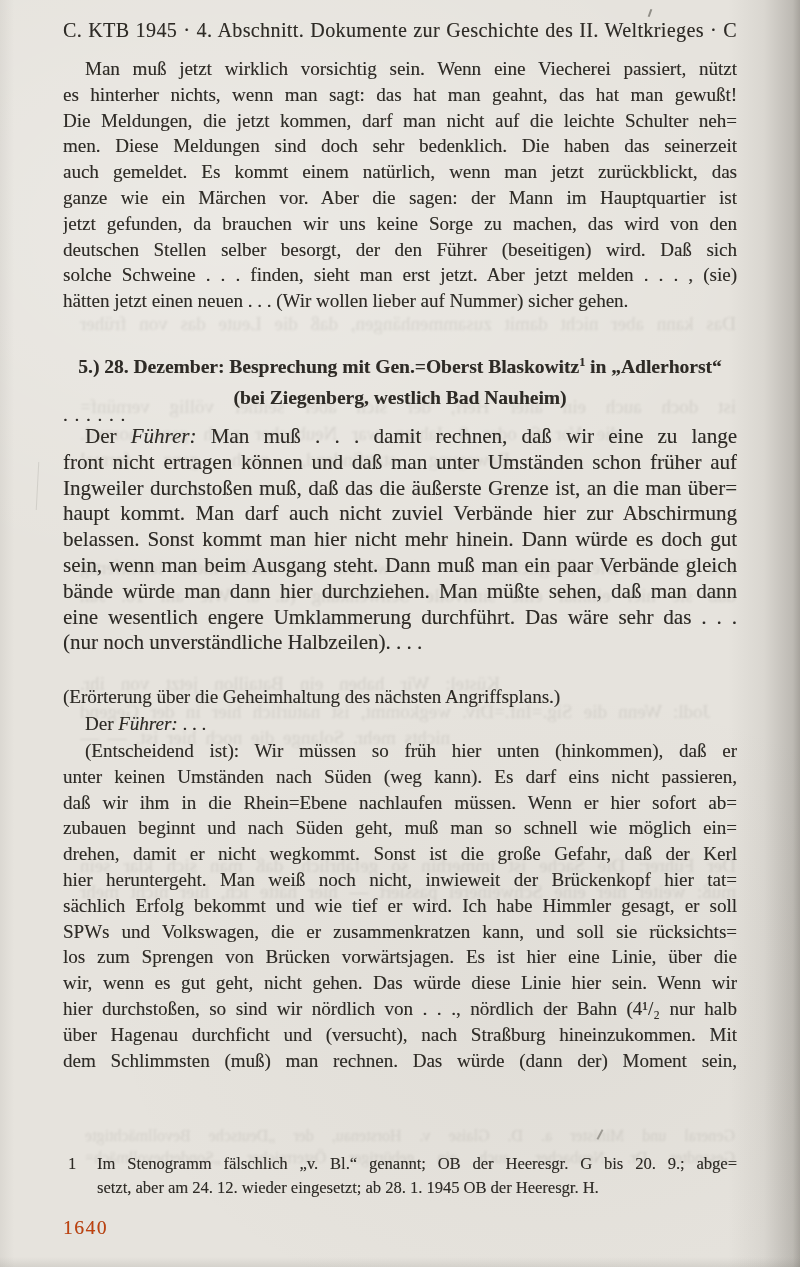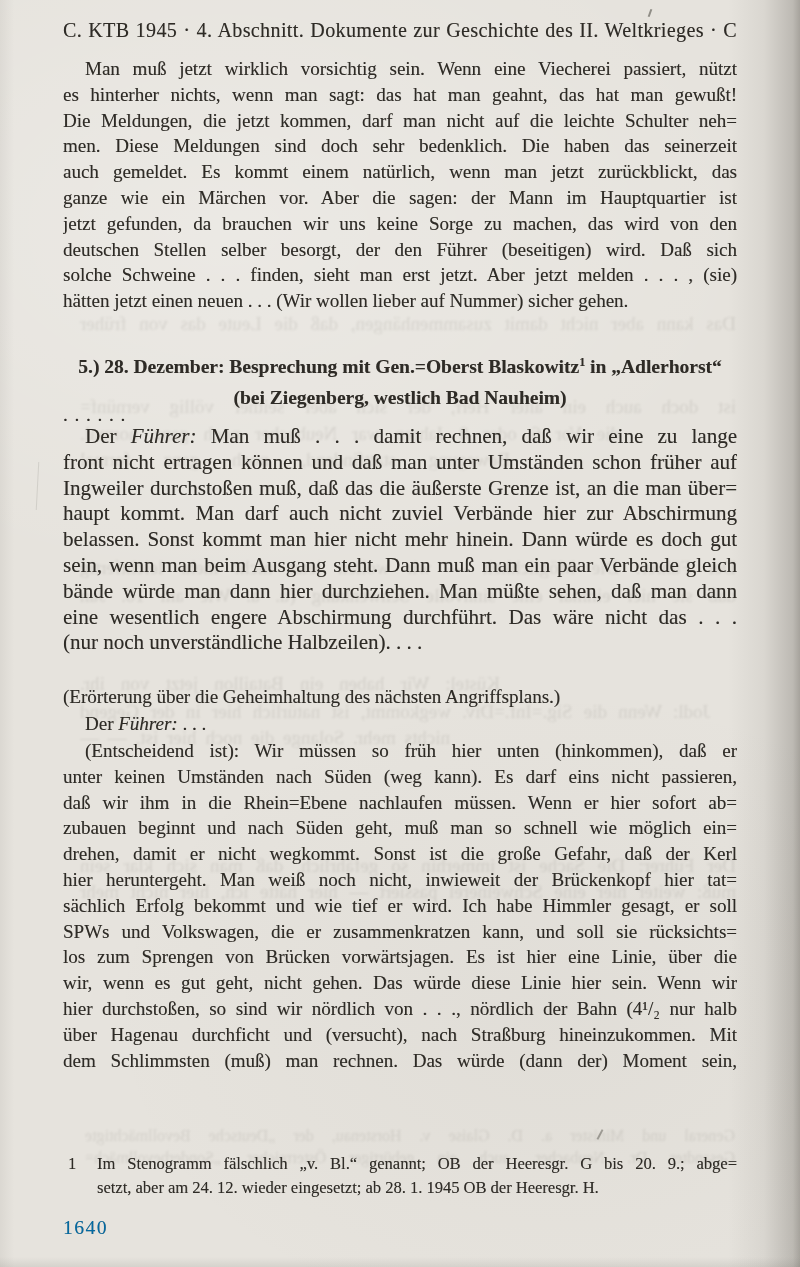--- a/index.html
+++ b/index.html
@@ -45,21 +45,21 @@
   #heading{top:351px;font-weight:bold;font-size:19.5px;}
   #heading .line{line-height:31px;height:31px;text-align:center;text-align-last:center;}
   #dots{top:404px;font-size:19px;line-height:22px;height:22px;letter-spacing:1px;}
   #para2{top:424px;font-size:21px;}
   #plain1{top:684px;font-size:19px;}
   #plain2{top:711px;font-size:19px;}
   #para3{top:738px;font-size:19px;}
   #footnote{top:1152px;font-size:16.5px;padding-left:34px;box-sizing:border-box;}
   #footnote .line{line-height:24px;height:24px;}
   #fn-marker{position:absolute;left:5px;top:0;line-height:24px;}
-  #pagenum{top:1217px;font-size:19.5px;letter-spacing:1.5px;color:#0369a1;}
+  #pagenum{top:1217px;font-size:19.5px;letter-spacing:1.5px;color:#c2410c;}
 
   #ghosts{position:absolute;inset:0;z-index:1;pointer-events:none;}
   .ghost{
     position:absolute;
     transform:scaleX(-1);
     filter:blur(0.8px);
     opacity:0.13;
     color:var(--ghost,#57534b);
     text-align:justify;text-align-last:justify;
     line-height:24px;height:25px;overflow:hidden;
@@ -112,21 +112,21 @@
 <div id="dots" class="block txtfx">. . . . . .</div>
 
 <div id="para2" class="block txtfx">
     <div class="line just" style="text-indent: 22px;"><span>Der </span><span class="it">Führer:</span><span> Man muß . . . damit rechnen, daß wir eine zu lange Abdeckungs=</span></div>
     <div class="line just"><span>front nicht ertragen können und daß man unter Umständen schon früher auf</span></div>
     <div class="line just"><span>Ingweiler durchstoßen muß, daß das die äußerste Grenze ist, an die man über=</span></div>
     <div class="line just"><span>haupt kommt. Man darf auch nicht zuviel Verbände hier zur Abschirmung</span></div>
     <div class="line just"><span>belassen. Sonst kommt man hier nicht mehr hinein. Dann würde es doch gut</span></div>
     <div class="line just"><span>sein, wenn man beim Ausgang steht. Dann muß man ein paar Verbände gleich</span></div>
     <div class="line just"><span>bände würde man dann hier durchziehen. Man müßte sehen, daß man dann</span></div>
-    <div class="line just"><span>eine wesentlich engere Abschirmung durchführt. Das wäre nicht das . . .</span></div>
+    <div class="line just"><span>eine wesentlich engere Umklammerung durchführt. Das wäre sehr das . . .</span></div>
     <div class="line"><span>(nur noch unverständliche Halbzeilen). . . .</span></div>
   </div>
 
 <div id="plain1" class="block txtfx">
     <div class="line"><span>(Erörterung über die Geheimhaltung des nächsten Angriffsplans.)</span></div>
   </div>
 
 <div id="plain2" class="block txtfx">
     <div class="line" style="text-indent: 22px;"><span>Der </span><span class="it">Führer:</span><span> . . .</span></div>
   </div>

